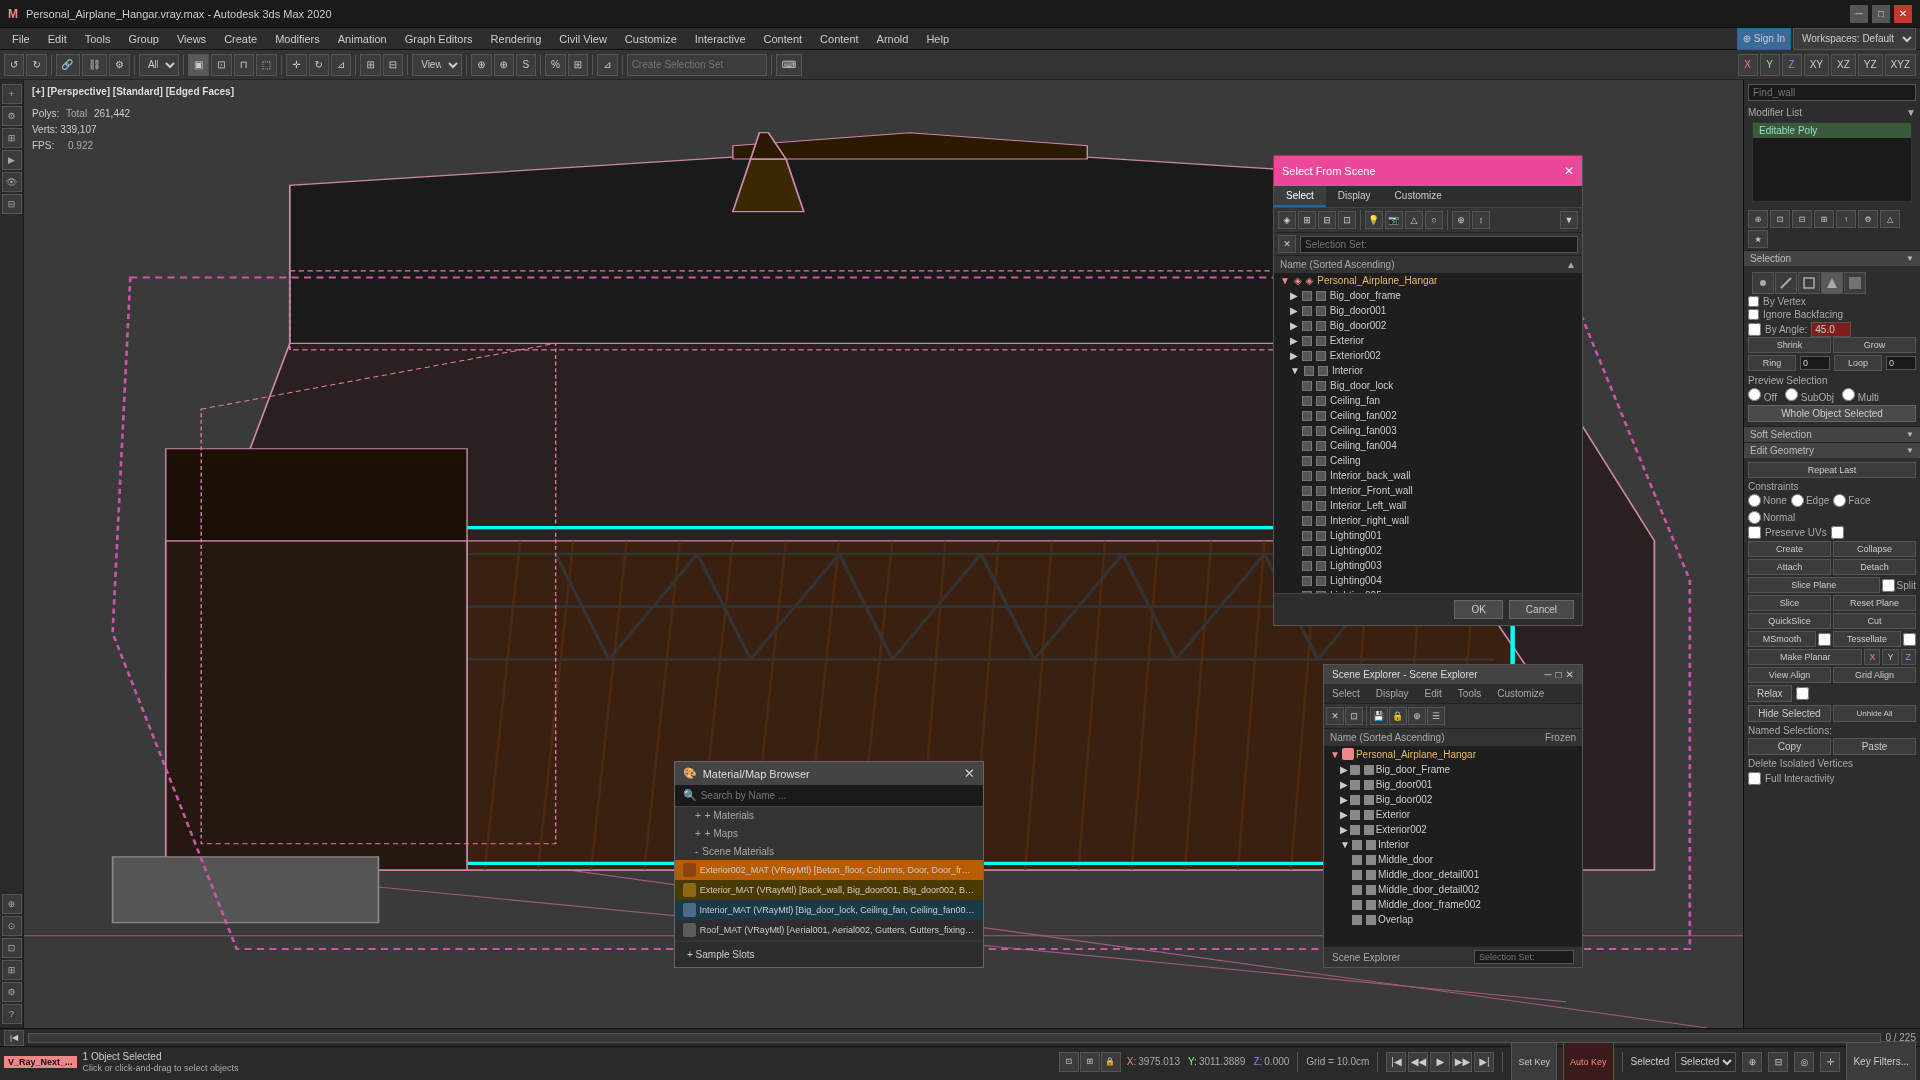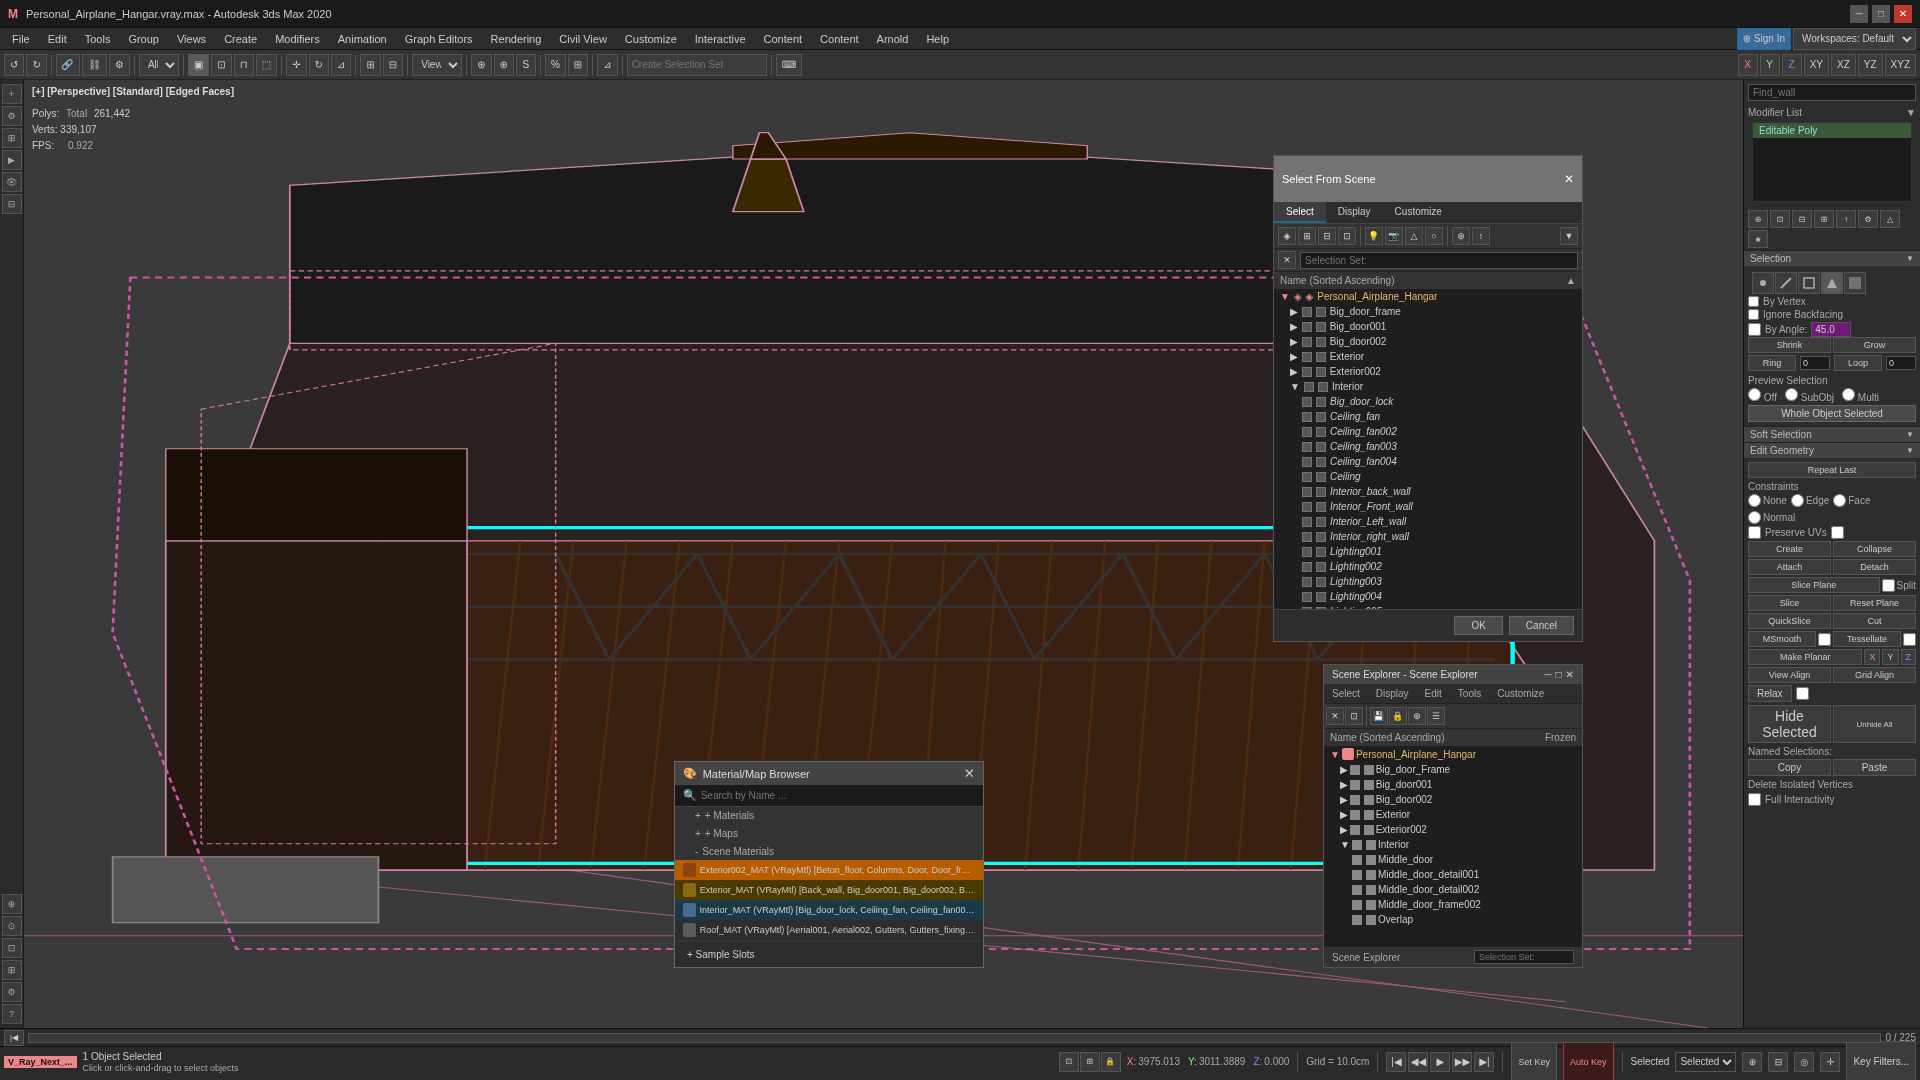--- a/index.html
+++ b/index.html
@@ -29,21 +29,21 @@
     
     #left-sidebar { width: 24px; background: #2a2a2a; border-right: 1px solid #1a1a1a; display: flex; flex-direction: column; align-items: center; padding: 4px 0; gap: 2px; }
     .sidebar-icon { width: 20px; height: 20px; background: #3a3a3a; border: 1px solid #555; cursor: pointer; display: flex; align-items: center; justify-content: center; font-size: 9px; color: #aaa; }
 
     
     #viewport { flex: 1; background: #383838; position: relative; overflow: hidden; }
     .sel-btn { background: #3c3c3c; border: 1px solid #555; color: #ccc; padding: 2px 4px; font-size: 9px; cursor: pointer; flex: 1; text-align: center; }
     .sel-option { display: flex; align-items: center; gap: 4px; font-size: 10px; color: #aaa; margin-bottom: 2px; }
     .sel-option input[type=checkbox] { width: 11px; height: 11px; }
     .angle-row { display: flex; align-items: center; gap: 4px; font-size: 10px; color: #aaa; }
-    .angle-input { background: #701a75; border: 1px solid #555; color: #ccc; width: 40px; padding: 1px 3px; font-size: 10px; }
+    .angle-input { background: #7f1d1d; border: 1px solid #555; color: #ccc; width: 40px; padding: 1px 3px; font-size: 10px; }
     .shrink-grow-row { display: flex; gap: 2px; margin-bottom: 2px; }
     .preview-section { font-size: 10px; color: #aaa; margin-bottom: 2px; }
     .preview-radio-row { display: flex; gap: 8px; font-size: 10px; color: #aaa; }
     .whole-obj-btn { background: #4a4a4a; border: 1px solid #666; color: #ccc; padding: 2px 8px; font-size: 10px; cursor: pointer; width: 100%; margin-top: 2px; text-align: center; }
 
     
     .edit-geo-section { padding: 4px; }
     .eg-btn { background: #3c3c3c; border: 1px solid #555; color: #ccc; padding: 2px 4px; font-size: 9px; cursor: pointer; flex: 1; }
     .constraints-row { display: flex; gap: 4px; font-size: 10px; color: #aaa; align-items: center; flex-wrap: wrap; }
     .constraint-radio { display: flex; align-items: center; gap: 2px; }
@@ -53,31 +53,31 @@
     .slice-row { display: flex; gap: 2px; align-items: center; margin-bottom: 2px; }
     .cut-row { display: flex; gap: 2px; margin-bottom: 2px; }
     .ms-tess-row { display: flex; gap: 2px; align-items: center; margin-bottom: 2px; }
     .xyz-row { display: flex; gap: 2px; margin-bottom: 2px; align-items: center; }
     .xyz-btn { background: #3c3c3c; border: 1px solid #555; color: #ccc; padding: 2px 4px; font-size: 9px; cursor: pointer; }
     .view-align-row { display: flex; gap: 2px; margin-bottom: 2px; }
     .relax-btn { background: #3c3c3c; border: 1px solid #555; color: #ccc; padding: 2px 8px; font-size: 10px; cursor: pointer; }
 
     
     #select-from-scene { position: absolute; top: 75px; right: 160px; width: 310px; background: #2d2d2d; border: 1px solid #555; z-index: 100; }
-    #sfs-titlebar { background: #737373; padding: 16px 8px; display: flex; justify-content: space-between; align-items: center; color: white; font-size: 11px; }
+    #sfs-titlebar { background: #ec4899; padding: 8px 8px; display: flex; justify-content: space-between; align-items: center; color: white; font-size: 11px; }
     #sfs-tabs { display: flex; background: #2d2d2d; border-bottom: 1px solid #444; }
     .sfs-tab { padding: 4px 12px; font-size: 10px; color: #ccc; cursor: pointer; }
     .sfs-tab.active { background: #3d3d3d; border-bottom: 2px solid #1a6b9a; color: white; }
     #sfs-toolbar { display: flex; align-items: center; padding: 2px 4px; background: #333; gap: 2px; border-bottom: 1px solid #222; }
     .sfs-tb-btn { background: #3c3c3c; border: 1px solid #555; color: #ccc; width: 18px; height: 18px; font-size: 9px; cursor: pointer; display: flex; align-items: center; justify-content: center; }
     #sfs-list-header { background: #333; padding: 3px 6px; font-size: 10px; color: #aaa; display: flex; justify-content: space-between; }
     #sfs-list { background: #1e1e1e; height: 320px; overflow-y: auto; }
     .sfs-item { padding: 2px 6px; font-size: 10px; color: #ccc; display: flex; align-items: center; gap: 4px; cursor: pointer; }
     .sfs-item-indent1 { padding-left: 16px; }
-    .sfs-item-indent2 { padding-left: 28px; font-style: italic; }
+    .sfs-item-indent2 { padding-left: 28px; }
     .icon-box { width: 10px; height: 10px; background: #555; display: inline-block; border: 1px solid #777; }
     #sfs-footer { display: flex; justify-content: flex-end; gap: 6px; padding: 6px 8px; background: #2d2d2d; border-top: 1px solid #444; }
     .sfs-foot-btn { background: #4a4a4a; border: 1px solid #666; color: #ccc; padding: 3px 16px; font-size: 10px; cursor: pointer; }
 
     
     #mat-browser { position: absolute; bottom: 60px; left: 650px; width: 310px; background: #2d2d2d; border: 1px solid #666; z-index: 100; }
     #mat-titlebar { background: #444; padding: 4px 8px; display: flex; justify-content: space-between; align-items: center; color: #ddd; font-size: 11px; }
     #mat-search { background: #1a1a1a; border: 0; border-bottom: 1px solid #444; padding: 4px 8px; display: flex; align-items: center; gap: 4px; }
     #mat-search-input { background: transparent; border: none; color: #aaa; font-size: 10px; flex: 1; outline: none; }
     .mat-section { border-bottom: 1px solid #333; }
@@ -842,21 +842,21 @@
         <button class="eg-btn" style="flex:1;">View Align</button>
         <button class="eg-btn" style="flex:1;">Grid Align</button>
       </div>
       
       <div style="display:flex;align-items:center;gap:4px;margin-bottom:3px;">
         <button class="relax-btn">Relax</button>
         <input type="checkbox" style="">
       </div>
       
       <div class="create-collapse-row">
-        <button class="eg-btn" style="flex:1;font-size:14px;">Hide Selected</button>
+        <button class="eg-btn" style="flex:1;font-size:10px;">Hide Selected</button>
         <button class="eg-btn" style="flex:1;font-size:8px;">Unhide All</button>
       </div>
 
       
       <div style="font-size:10px;color:#aaa;margin:3px 0 2px;">Named Selections:</div>
       <div class="copy-paste-row">
         <button class="cp-btn">Copy</button>
         <button class="cp-btn">Paste</button>
       </div>
       

